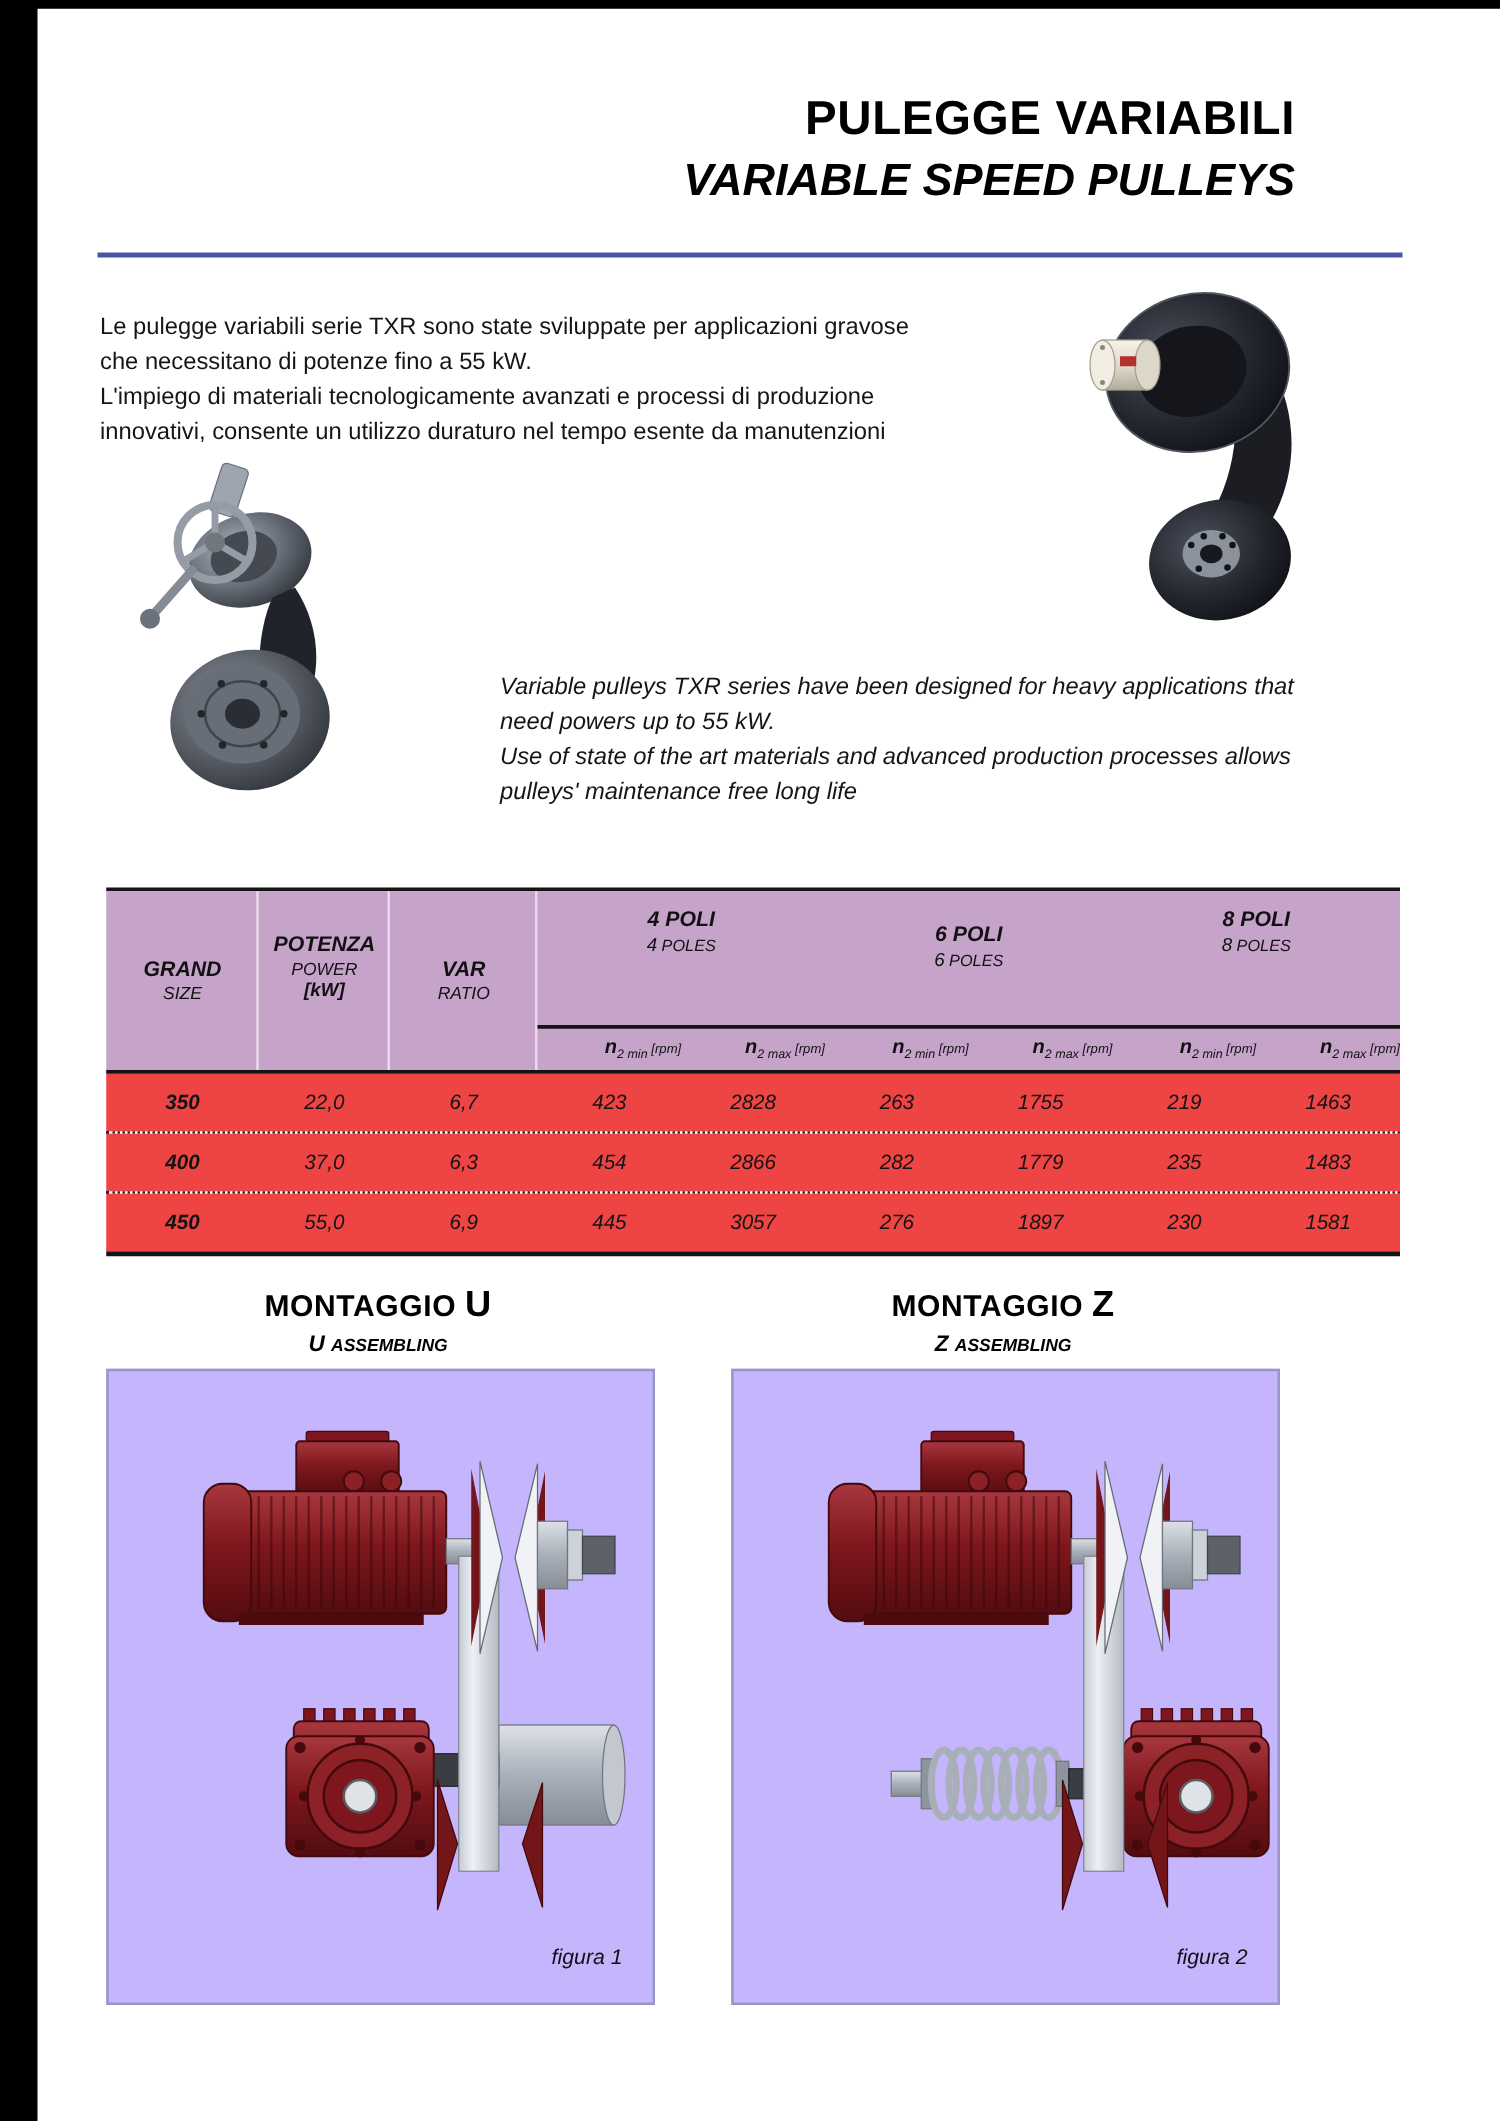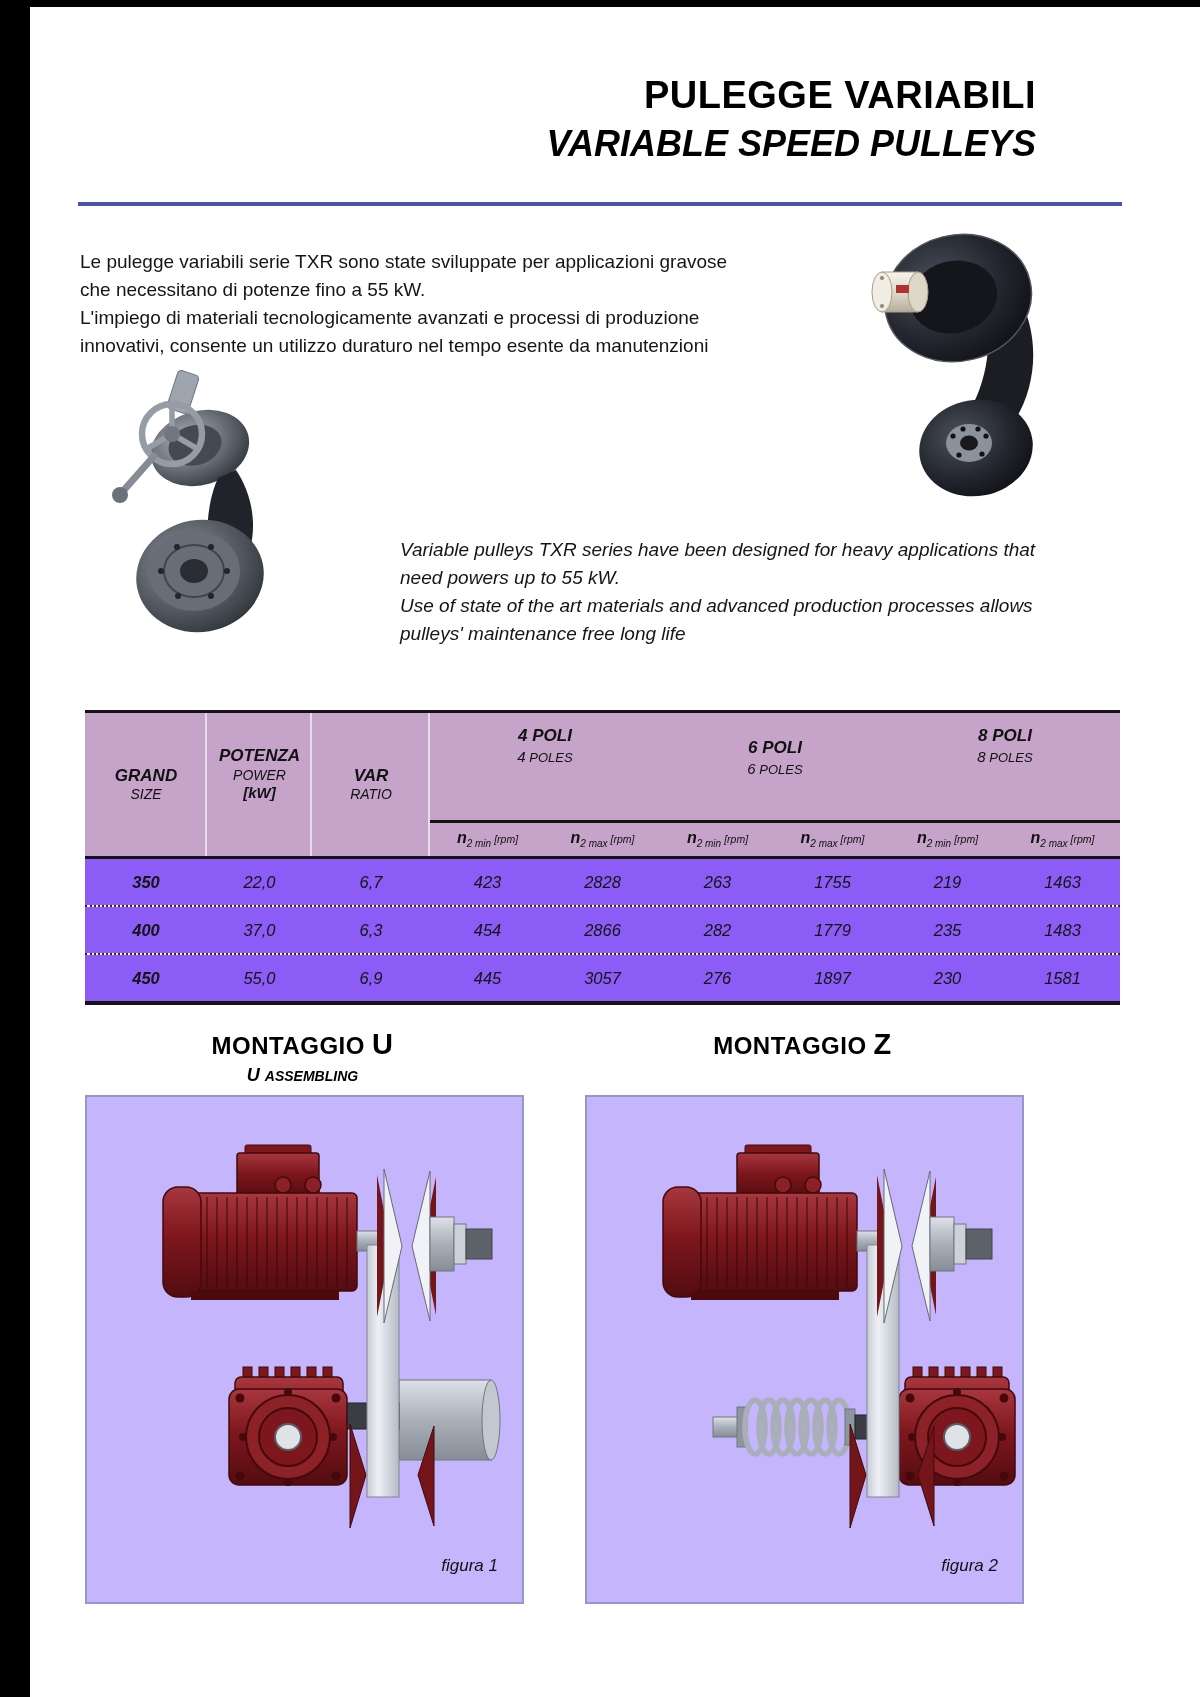--- a/index.html
+++ b/index.html
@@ -44,27 +44,27 @@
   .vsep { position:absolute; top:0; bottom:0; width:2px; background:#e9dcea; }
   .vsep1 { left:120px; } .vsep2 { left:225px; } .vsep3 { left:343px; }
   .hgroup { position:absolute; top:12px; width:230px; text-align:center; font-style:italic; line-height:1.3; }
   .hg4 { left:345px; } .hg6 { left:575px;margin-top:12px; } .hg8 { left:805px; }
   .gl1 { font-weight:bold; font-size:17px; }
   .gl2 { font-size:13px; }
   .gl2 .gnum { font-size:15px; }
   .group-underline { position:absolute; left:345px; right:0; top:107px; height:2.5px; background:#141414; }
   .hsub { position:absolute; left:345px; top:110px; width:690px; height:33px;
     display:grid; grid-template-columns:repeat(6,1fr); align-items:center; }
-  .subcell { text-align:center; font-style:italic; white-space:nowrap; }
+  .subcell { text-align:right; font-style:italic; white-space:nowrap; }
   .nsym { font-weight:bold; font-size:16px; }
   .nsub { font-size:10px; }
   .unit { font-size:10.5px; margin-left:3px; }
   .trow { display:grid; grid-template-columns:122px 105px 118px repeat(6,115px);
     height:46px; align-items:center; text-align:center;
-    font-style:italic; font-size:16.5px; color:#141414; background:#8b5cf6; }
+    font-style:italic; font-size:16.5px; color:#141414; background:#ef4444; }
   .trow .csize { font-weight:bold; }
   .rowsep { height:0; border-top:2px dotted #2a2a2a; }
 
   
   .mont { position:absolute; top:1028px; width:435px; text-align:center; color:#000; }
   .mont-u { left:85px; } .mont-z { left:585px; }
   .mont-title { font-size:24px; font-weight:bold; letter-spacing:.5px; }
   .mont-letter { font-size:29px; font-weight:bold; margin-left:7px; }
   .mont-sub { font-size:14px; font-weight:bold; font-style:italic; margin-top:4px; }
   .mont-sub-letter { font-size:18px; margin-right:5px; }
@@ -260,20 +260,21 @@
       <div>1581</div>
     </div>
   </div>
 
   <div class="mont mont-u">
     <div class="mont-title"><span>MONTAGGIO</span><span class="mont-letter">U</span></div>
     <div class="mont-sub"><span class="mont-sub-letter">U</span><span>ASSEMBLING</span></div>
   </div>
   <div class="mont mont-z">
     <div class="mont-title"><span>MONTAGGIO</span><span class="mont-letter">Z</span></div>
+    <div class="mont-sub"><span class="mont-sub-letter">Z</span><span>ASSEMBLING</span></div>
   </div>
 
   <div class="figbox fig-u">
     <svg class="fig-svg" viewBox="0 0 435 505">
       <defs>
         <linearGradient id="f1red" x1="0" y1="0" x2="0" y2="1">
           <stop offset="0" stop-color="#a8373e"></stop>
             <stop offset="0.45" stop-color="#7e171d"></stop>
             <stop offset="1" stop-color="#530c10"></stop>
         </linearGradient>

